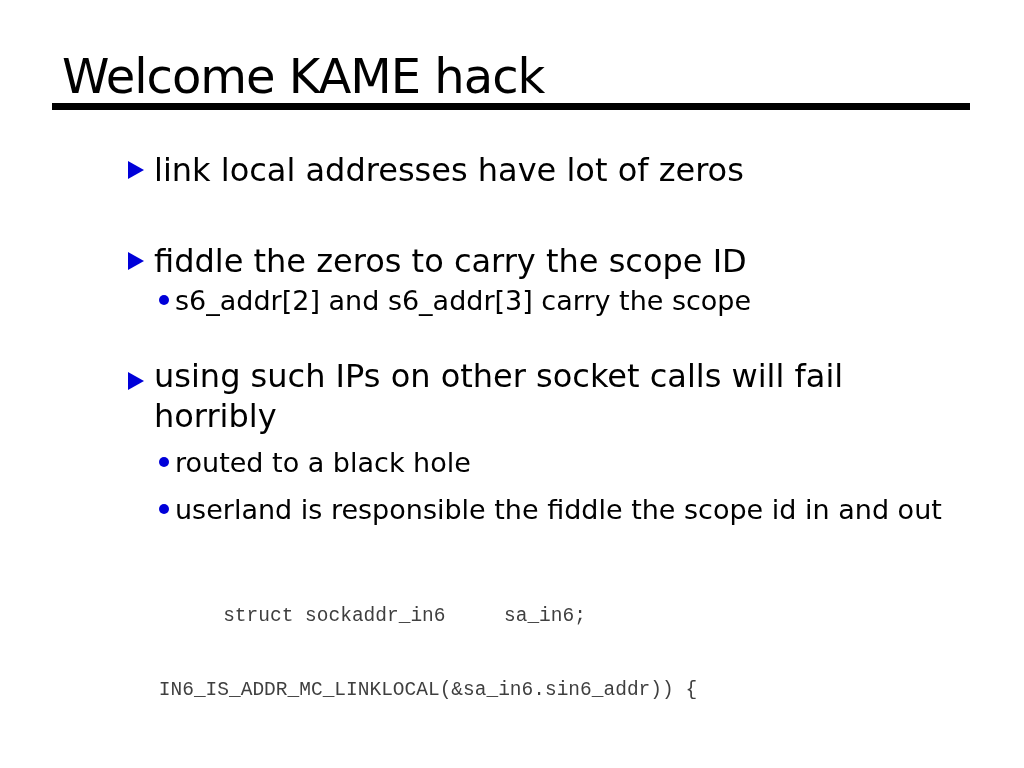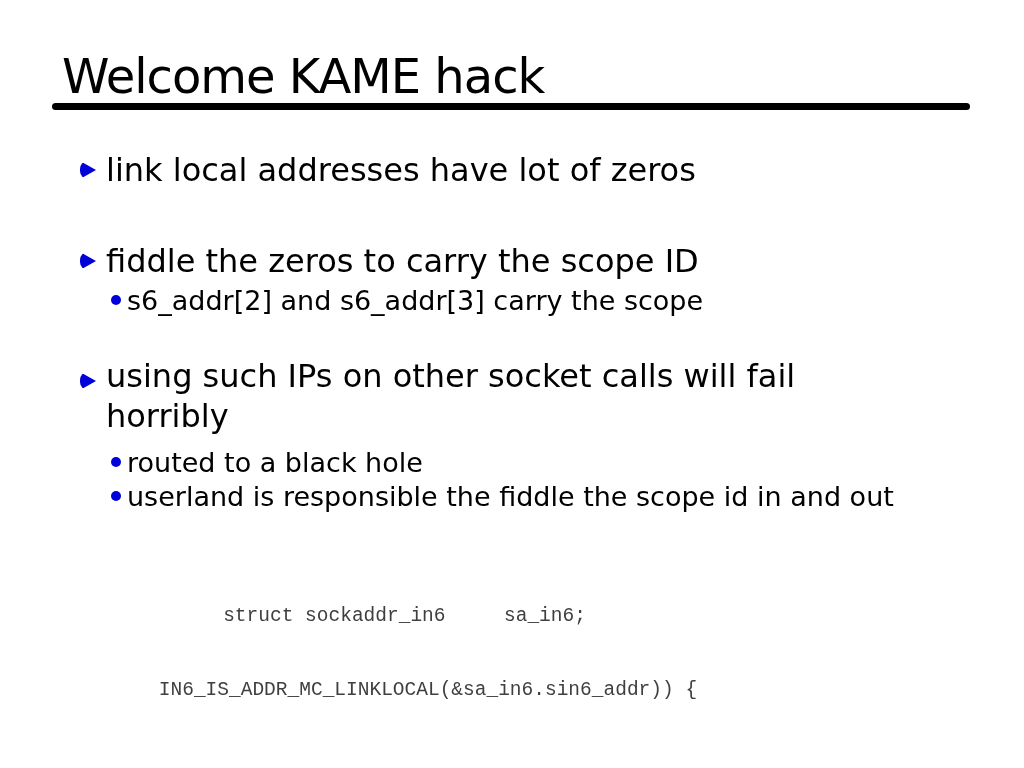--- a/index.html
+++ b/index.html
@@ -1,15 +1,15 @@
 <!DOCTYPE html>
 <html><head>
 <meta charset="utf-8">
 <style>
-  * { margin: 0; padding: 0; box-sizing: border-box; border-radius: 12px; }
+  * { margin: 0; padding: 0; box-sizing: border-box; }
   html, body { background: #ffffff; }
   #slide {
     position: relative;
     width: 1024px;
     height: 768px;
     background: #ffffff;
     overflow: hidden;
     font-family: "DejaVu Sans", "Liberation Sans", sans-serif;
     color: #000000;
   }
@@ -29,20 +29,21 @@
     left: 52px;
     top: 103px;
     width: 918px;
     height: 7px;
     background: #000000;
   }
   .bullet-row {
     position: absolute;
     display: flex;
     align-items: flex-start;
+    margin-left: 48px;
   }
   .bullet-row.level1 {
     left: 80px;
     font-size: 32px;
     line-height: 40px;
   }
   .bullet-row.level2 {
     left: 111px;
     font-size: 27px;
     line-height: 32px;
@@ -107,21 +108,21 @@
   <div class="bullet-row level2" style="top:447px">
     <span class="dot-marker"></span>
     <span class="bullet-text">routed to a black hole</span>
   </div>
 
   <div class="bullet-row level1 row-wrap" style="top:356px">
     <span class="tri-marker"></span>
     <span class="bullet-text">using such IPs on other socket calls will fail horribly</span>
   </div>
 
-  <div class="bullet-row level2" style="top:481px">
+  <div class="bullet-row level2" style="top:494px">
     <span class="dot-marker"></span>
     <span class="bullet-text">userland is responsible the fiddle the scope id in and out</span>
   </div>
 
   <div class="code-block">
     <div class="code-line">struct sockaddr_in6     sa_in6;</div>
     <div class="code-line">    IN6_IS_ADDR_MC_LINKLOCAL(&amp;sa_in6.sin6_addr)) {</div>
     
     
     

